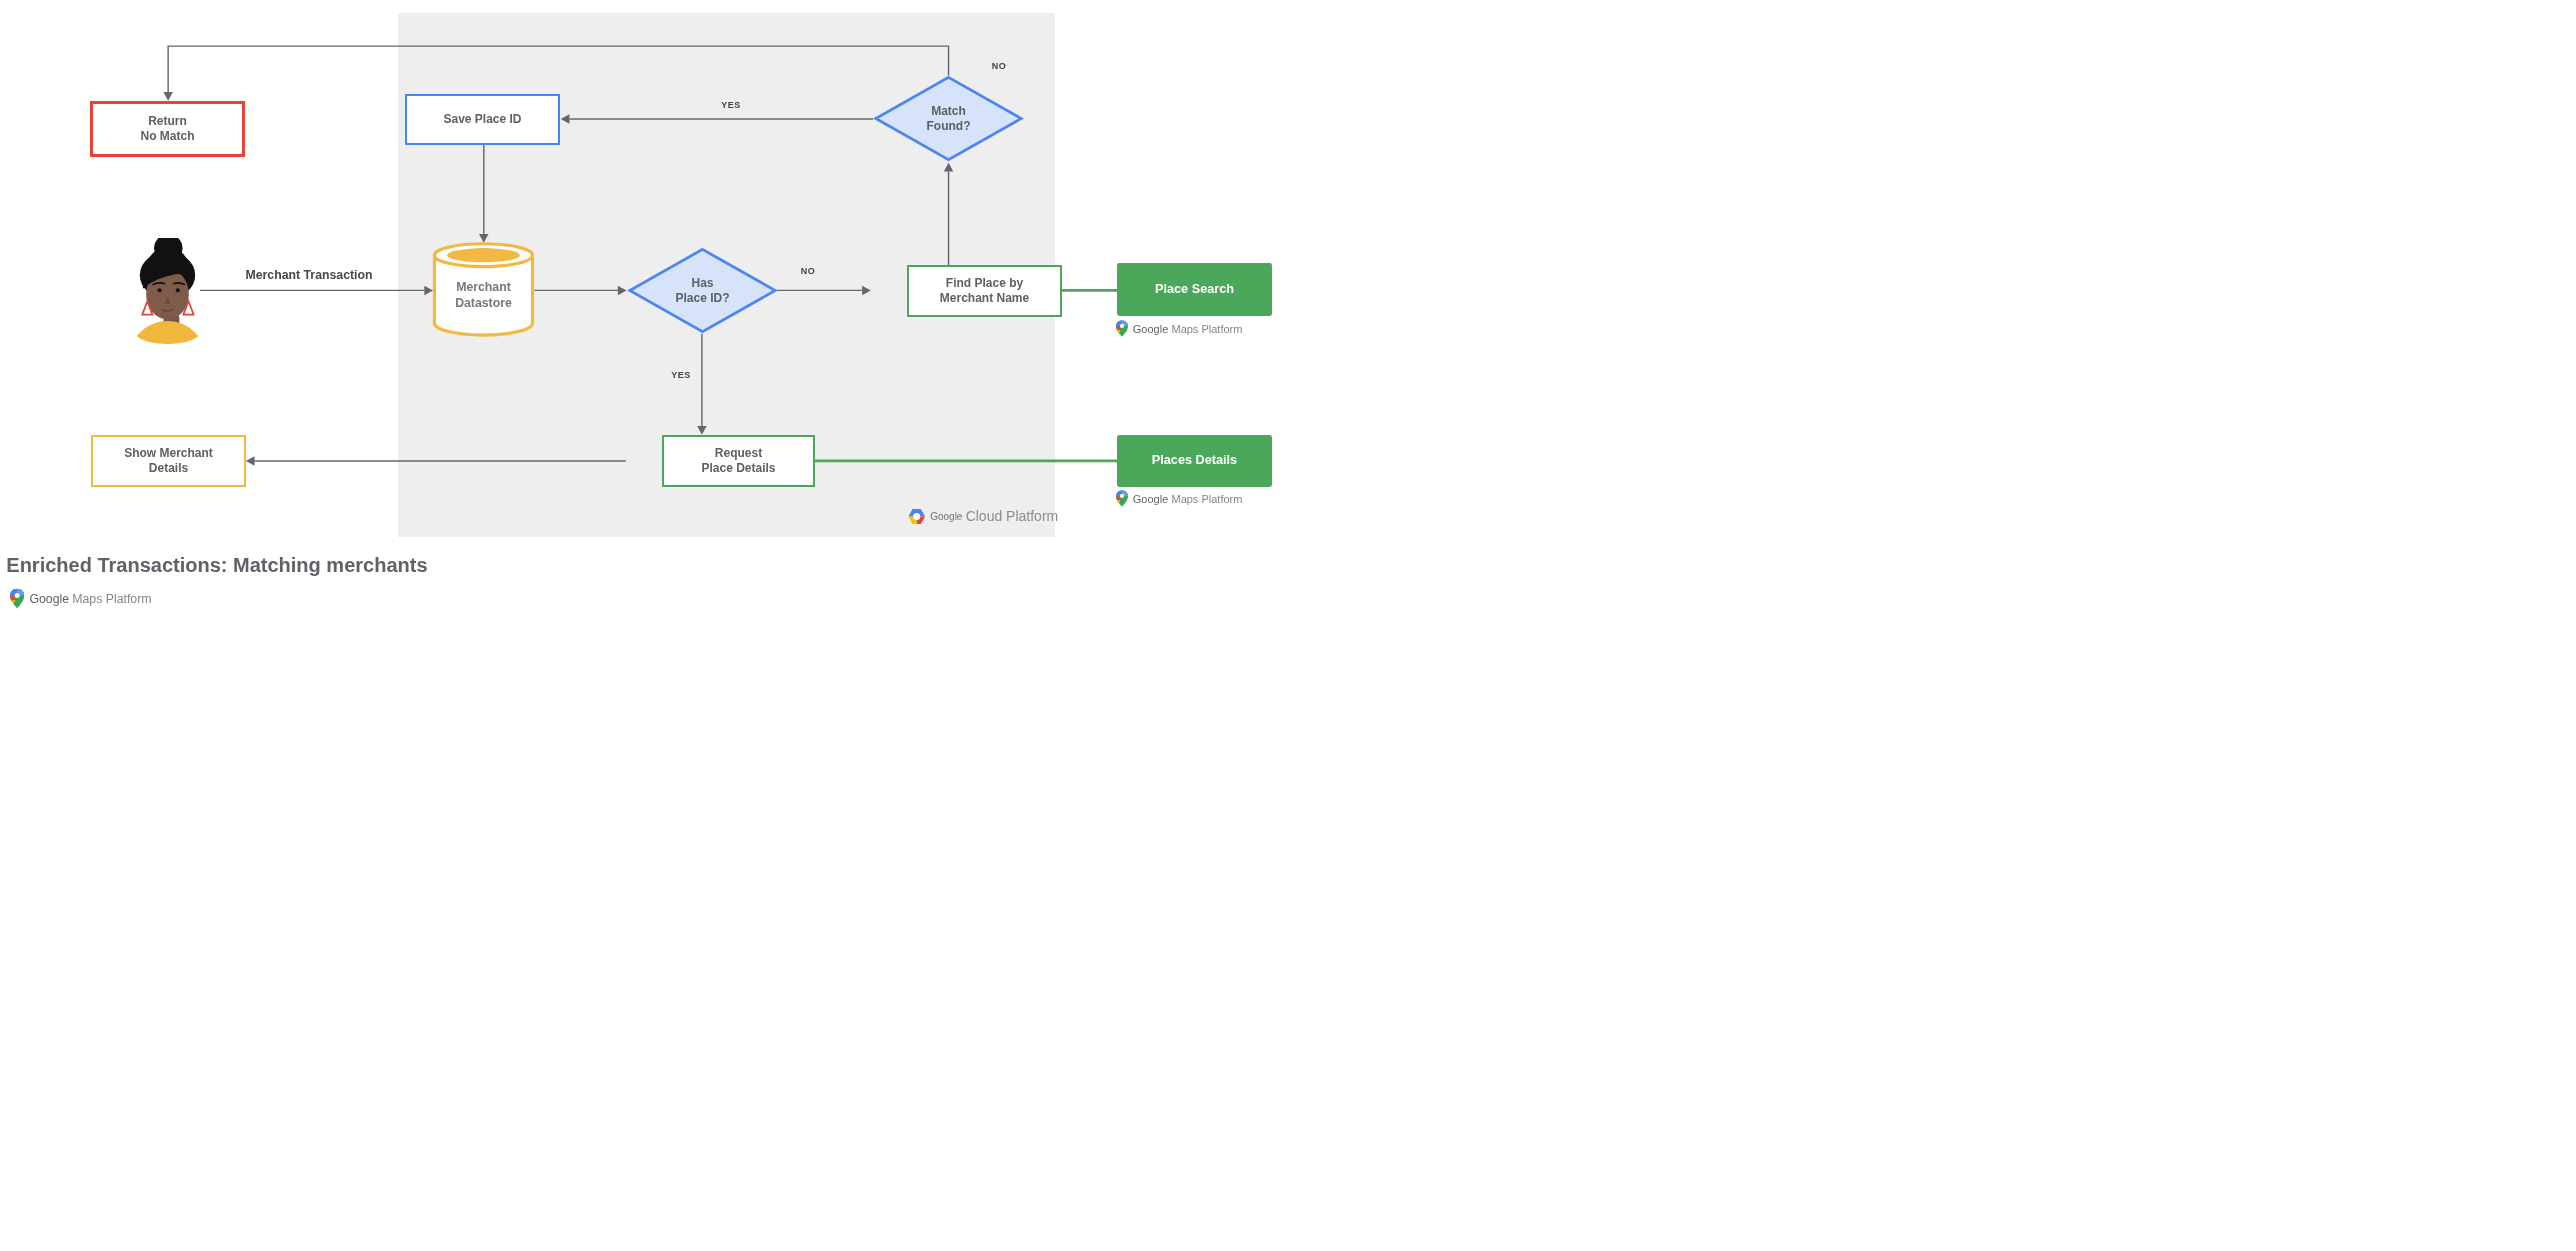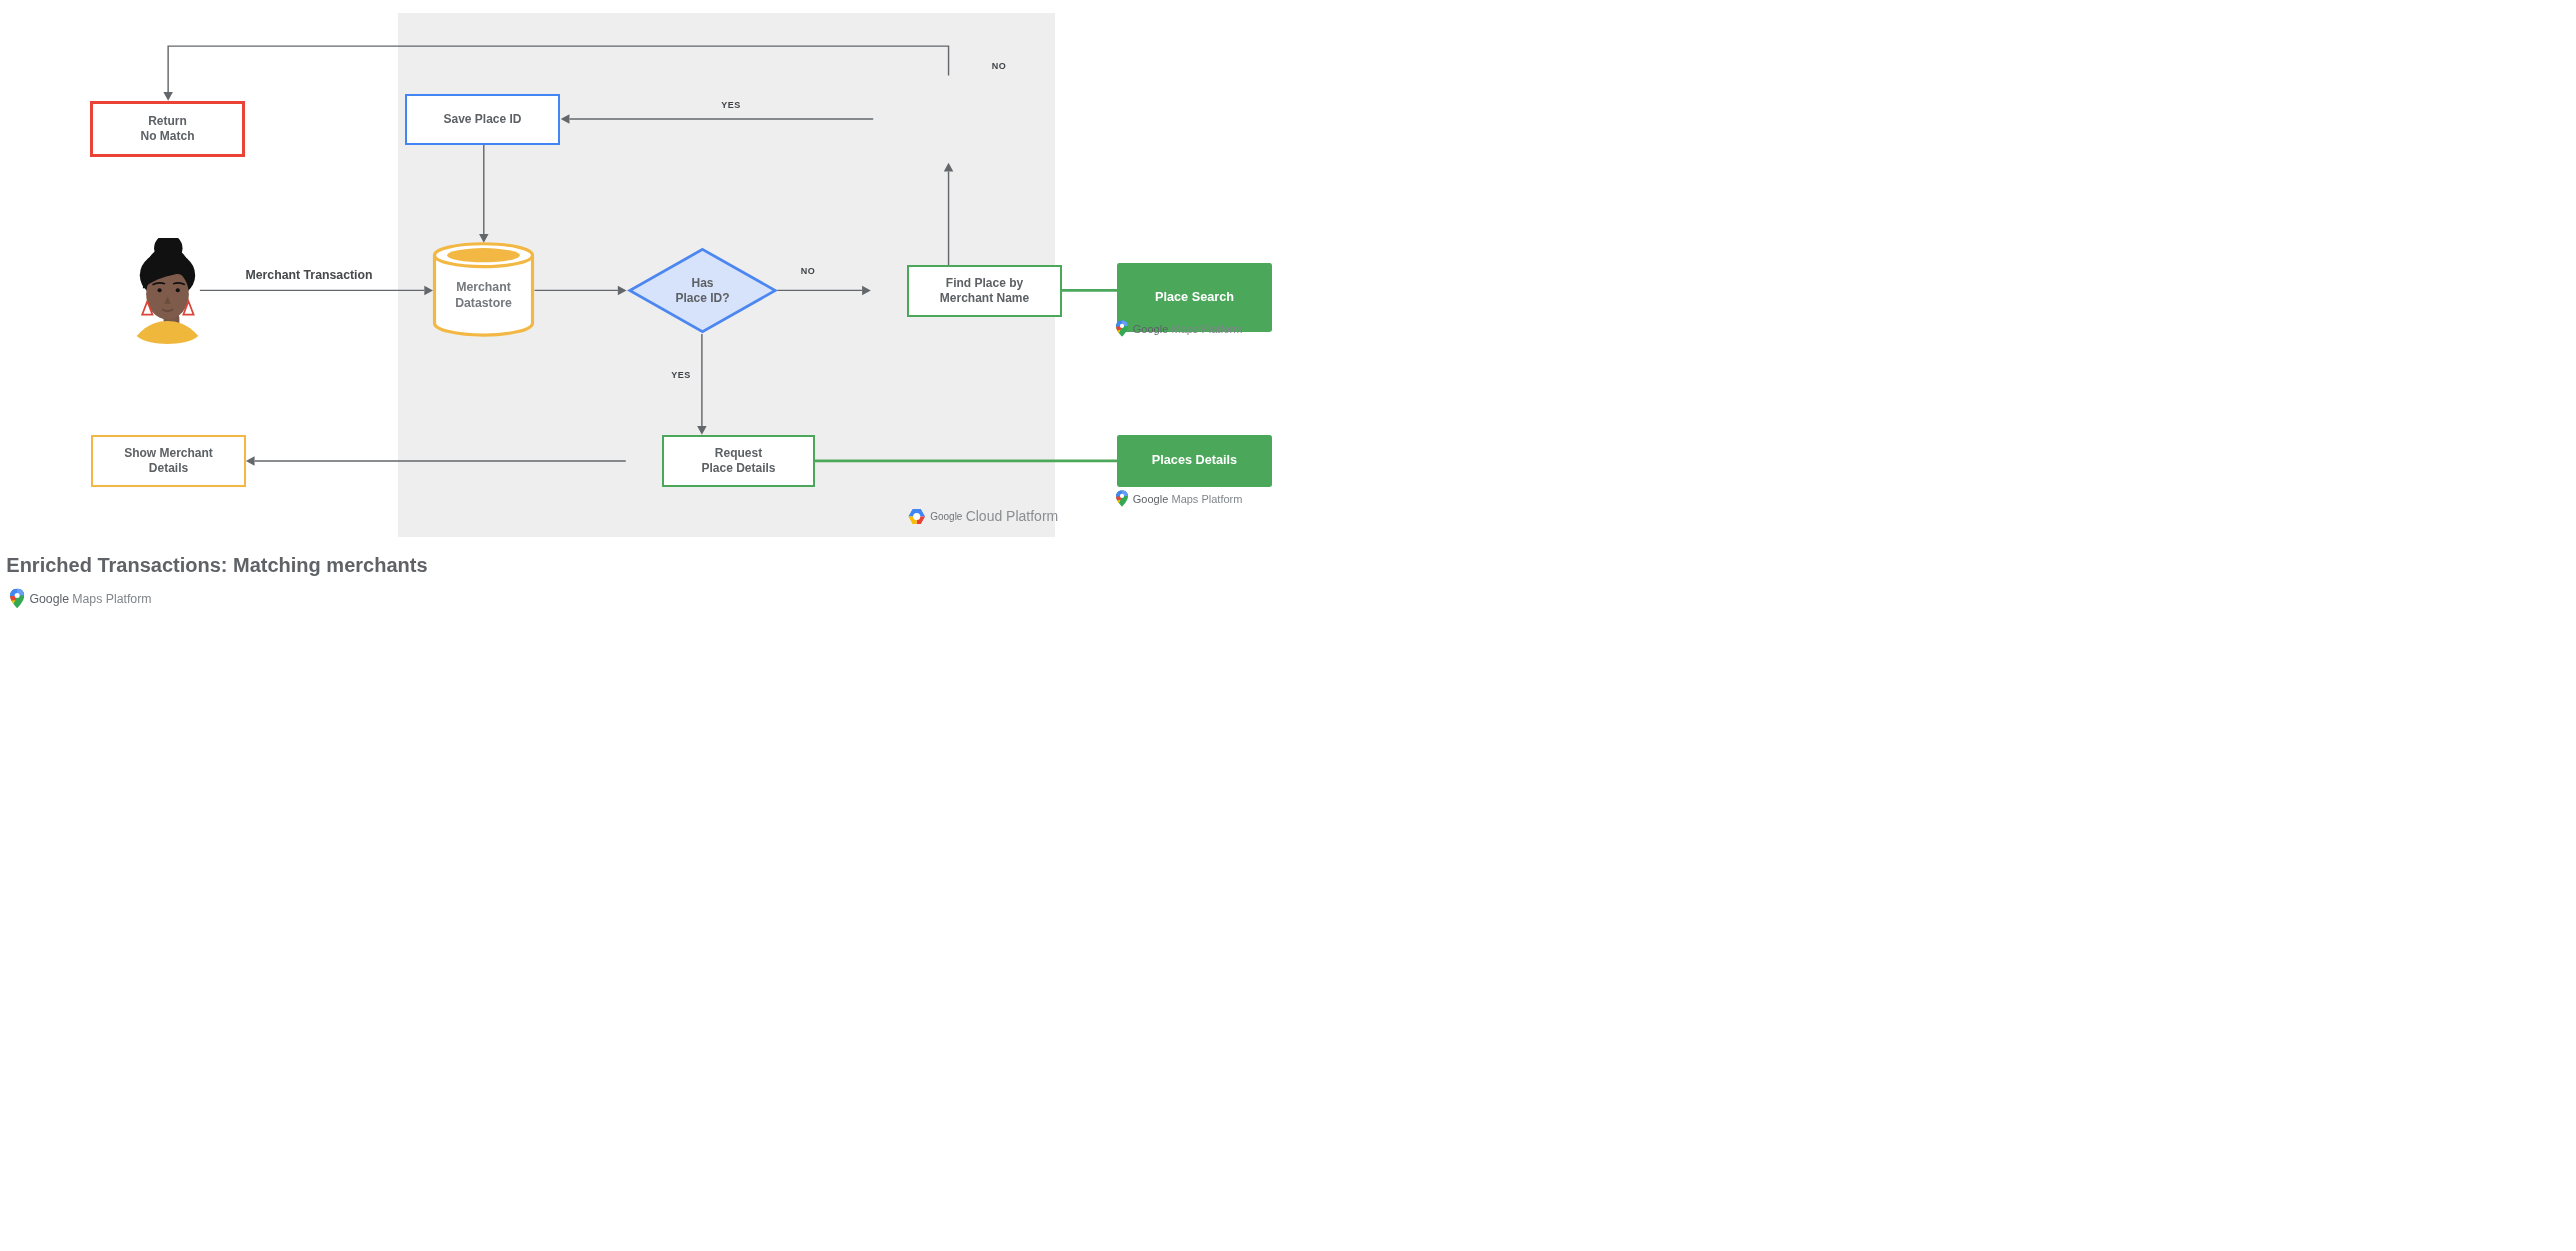--- a/index.html
+++ b/index.html
@@ -107,21 +107,21 @@
     <div>Save Place ID</div>
   </div>
 
   <div class="node green-b" style="left:871px;top:265px;width:155px;height:52px">
     <div>
         <div>Find Place by</div>
          <div>Merchant Name</div>
       </div>
   </div>
 
-  <div class="node gfill" style="left:1117px;top:263px;width:155px;height:69px">
+  <div class="node gfill" style="left:1117px;top:263px;width:155px;height:53px">
     <div>Place Search</div>
   </div>
 
   <div class="node green-b" style="left:626px;top:435px;width:153px;height:52px">
     <div>
         <div>Request</div>
          <div>Place Details</div>
       </div>
   </div>
 
@@ -129,20 +129,29 @@
     <div>Places Details</div>
   </div>
 
   <div class="node yellow-b" style="left:91px;top:435px;width:155px;height:52px">
     <div>
         <div>Show Merchant</div>
          <div>Details</div>
       </div>
   </div>
 
+  <div class="diamond" style="left:873px;top:75px;width:151px;height:87px">
+    <svg width="151" height="87" viewBox="0 0 190 110">
+      <polygon points="95,3 187,55 95,107 3,55" fill="#D7E3FA" stroke="#4C86F0" stroke-width="3.5"></polygon>
+    </svg>
+    <div class="dl">
+        <div>Match</div>
+                    <div>Found?</div>
+      </div>
+  </div>
 
   <div class="diamond" style="left:627px;top:247px;width:151px;height:87px">
     <svg width="151" height="87" viewBox="0 0 190 110">
       <polygon points="95,3 187,55 95,107 3,55" fill="#D7E3FA" stroke="#4C86F0" stroke-width="3.5"></polygon>
     </svg>
     <div class="dl">
         <div>Has</div>
                     <div>Place ID?</div>
       </div>
   </div>

